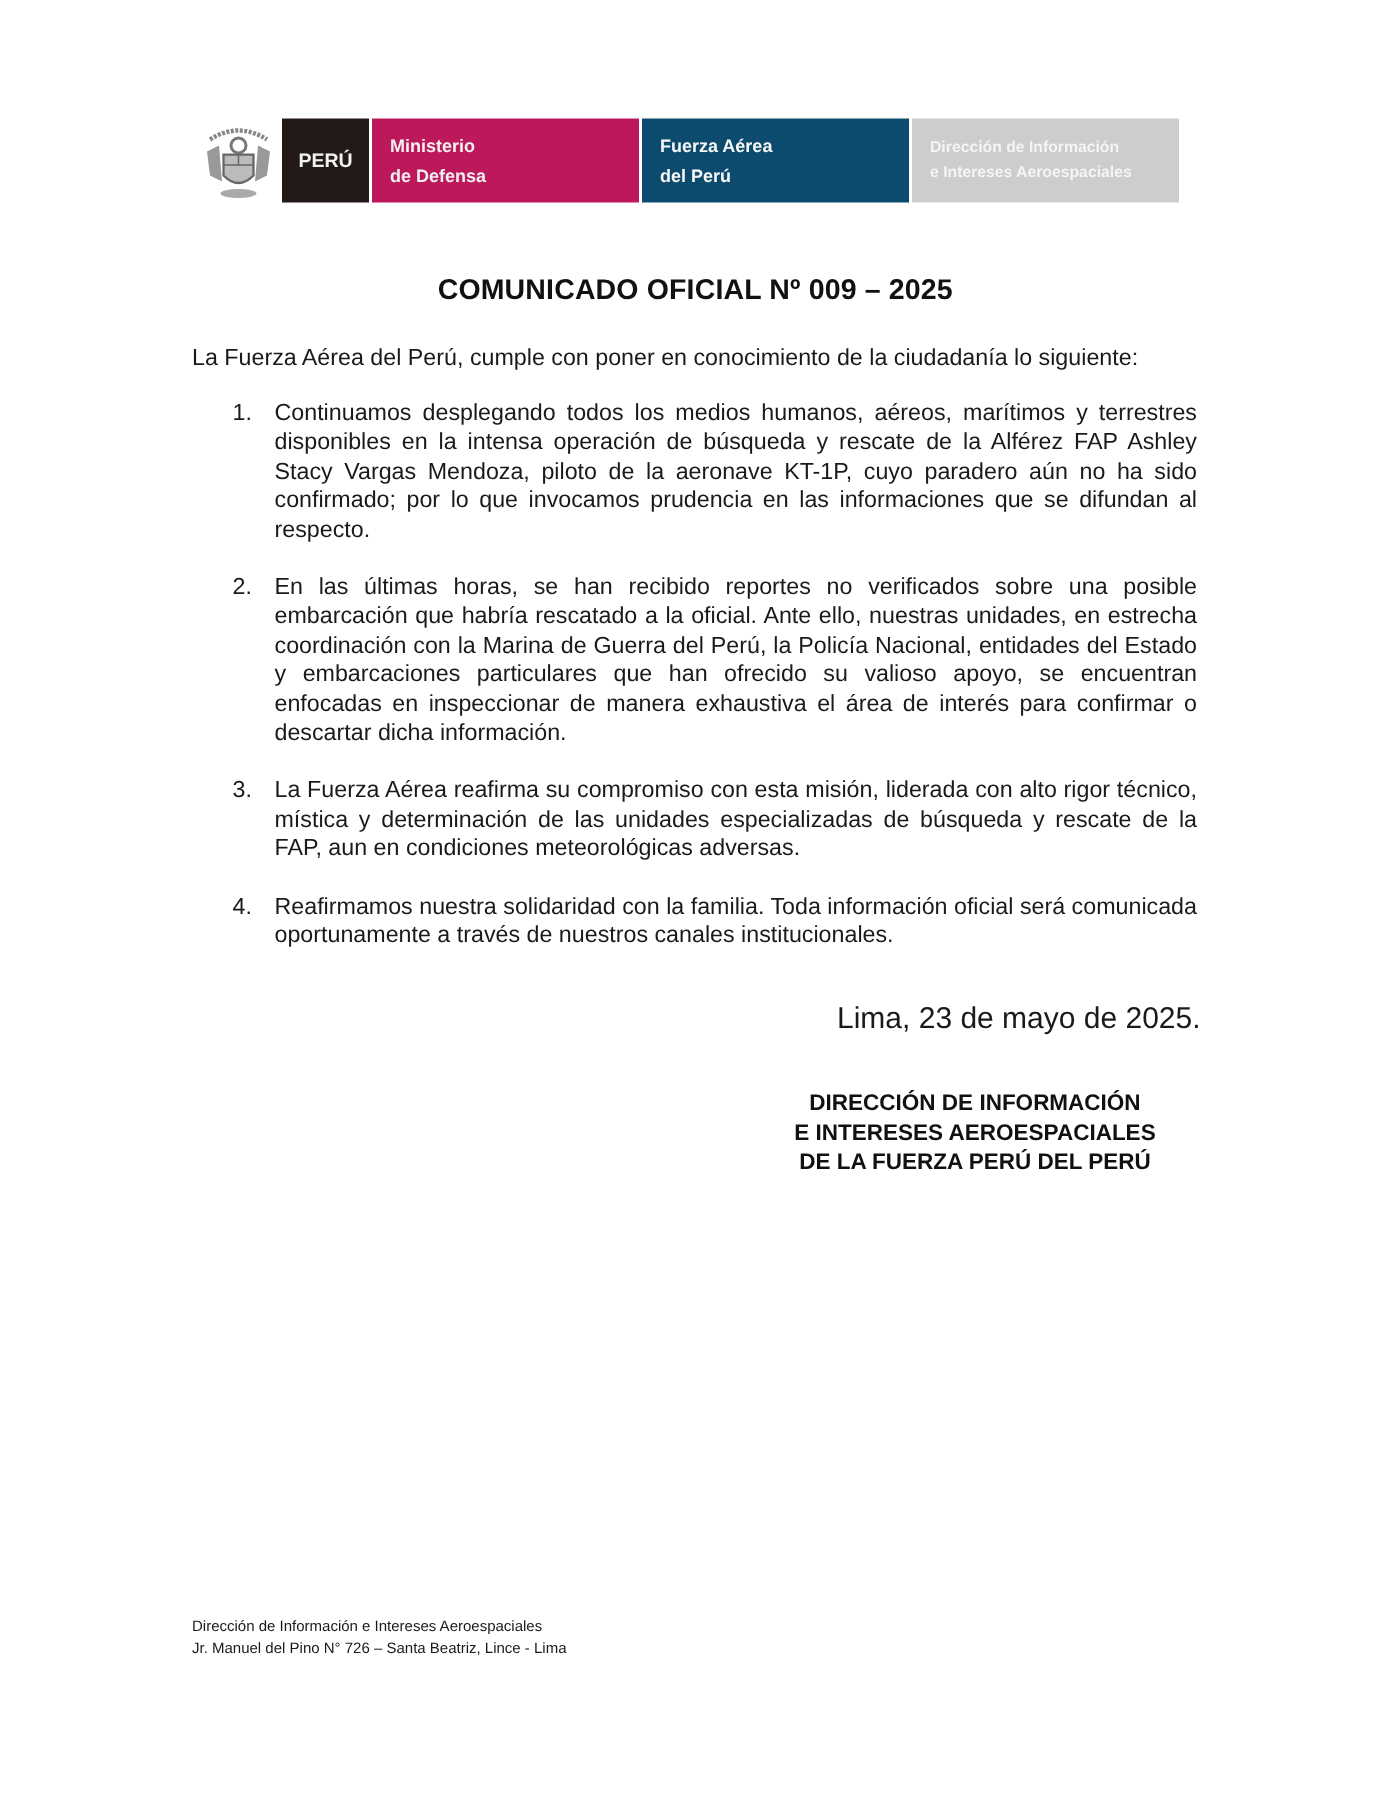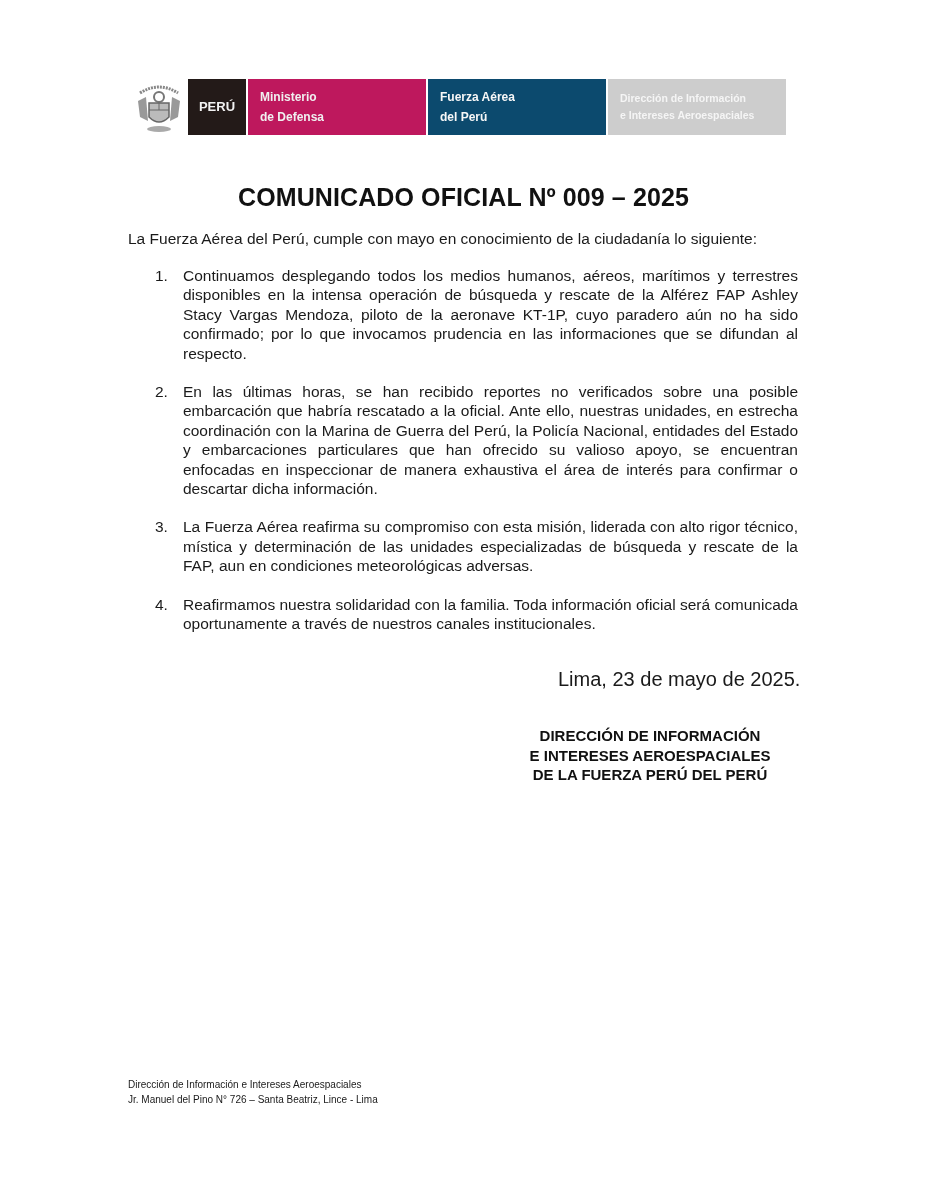--- a/index.html
+++ b/index.html
@@ -13,21 +13,21 @@
   .hblock { height: 56px; display: flex; flex-direction: column; justify-content: center;
             font-weight: bold; font-size: 12px; line-height: 20px; box-sizing: border-box; }
   .hb-peru { width: 58px; background: #231a18; color: #f2f2f2; align-items: center; font-size: 13px; }
   .hb-min { width: 178px; background: #be185d; color: #f0f0f0; padding-left: 12px; margin-left: 2px; }
   .hb-fap { width: 178px; background: #0c4a6e; color: #f7f7f7; padding-left: 12px; margin-left: 2px; }
   .hb-dir { width: 178px; background: #cdcdcd; color: #f5f5f5; padding-left: 12px; margin-left: 2px;
             font-size: 10.5px; line-height: 17px; }
 
   
   .title { position: absolute; top: 183px; left: 0; width: 927px; text-align: center;
-           font-weight: bold; font-size: 25px; letter-spacing: 0.1px; color: #111; }
+           font-weight: bold; font-size: 19px; letter-spacing: 0.1px; color: #111; }
 
   .intro { position: absolute; top: 230px; left: 128px; font-size: 15.5px; color: #1a1a1a; }
 
   .list { position: absolute; left: 155px; width: 643px; top: 266px; }
   .item { display: flex; margin-bottom: 19px; font-size: 15.5px; line-height: 19.4px; }
   .item .num { width: 28px; flex: none; }
   .item .txt { flex: 1; text-align: justify; }
 
   .date { position: absolute; top: 668px; left: 558px; font-size: 20px; text-align: right; }
 
@@ -65,21 +65,21 @@
     <span>del Perú</span>
   </div>
   <div class="hblock hb-dir">
     <span>Dirección de Información</span>
     <span>e Intereses Aeroespaciales</span>
   </div>
 </div>
 
 <div class="title">COMUNICADO OFICIAL Nº 009 – 2025</div>
 
-<div class="intro">La Fuerza Aérea del Perú, cumple con mayo en conocimiento de la ciudadanía lo siguiente:</div>
+<div class="intro">La Fuerza Aérea del Perú, cumple con poner en conocimiento de la ciudadanía lo siguiente:</div>
 
 <div class="list">
   <div class="item">
     <span class="num">1.</span>
     <span class="txt">Continuamos desplegando todos los medios humanos, aéreos, marítimos y terrestres disponibles en la intensa operación de búsqueda y rescate de la Alférez FAP Ashley Stacy Vargas Mendoza, piloto de la aeronave KT-1P, cuyo paradero aún no ha sido confirmado; por lo que invocamos prudencia en las informaciones que se difundan al respecto.</span>
   </div>
   <div class="item">
     <span class="num">2.</span>
     <span class="txt">En las últimas horas, se han recibido reportes no verificados sobre una posible embarcación que habría rescatado a la oficial. Ante ello, nuestras unidades, en estrecha coordinación con la Marina de Guerra del Perú, la Policía Nacional, entidades del Estado y embarcaciones particulares que han ofrecido su valioso apoyo, se encuentran enfocadas en inspeccionar de manera exhaustiva el área de interés para confirmar o descartar dicha información.</span>
   </div>

